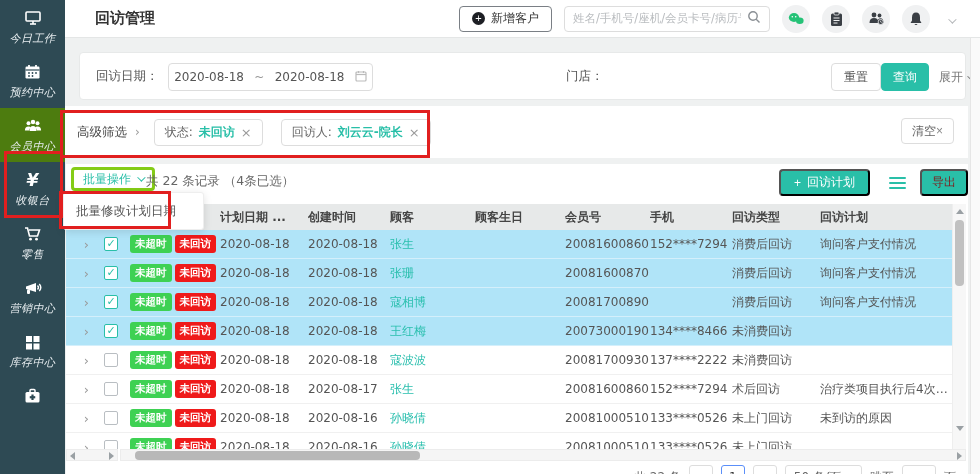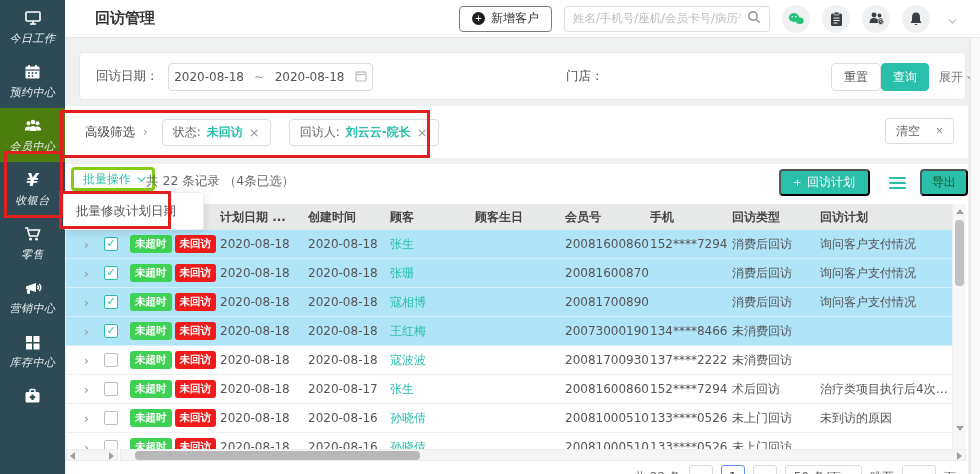--- a/index.html
+++ b/index.html
@@ -32,39 +32,39 @@
   .f-label { position:absolute; top:15px; font-size:12.5px; color:#555; }
   .datebox { position:absolute; left:88px; top:10px; width:205px; height:28px; border:1px solid #ddd; border-radius:4px; display:flex; align-items:center; justify-content:space-around; font-size:12px; color:#555; cursor:pointer; }
   .storebox { position:absolute; left:532px; top:10px; width:150px; height:28px; border:1px solid #ddd; border-radius:4px; display:flex; align-items:center; padding:0 10px; font-size:12px; color:#555; cursor:pointer; }
   .storebox .chev { margin-left:auto; color:#bbb; }
   .btn-reset { position:absolute; right:84px; top:10px; height:28px; padding:0 12px; background:#fff; border:1px solid #ddd; border-radius:4px; font-size:12px; color:#555; cursor:pointer; }
   .btn-query { position:absolute; right:36px; top:10px; height:28px; padding:0 11px; background:#29bfa8; border:1px solid #29bfa8; border-radius:4px; font-size:12px; color:#fff; cursor:pointer; }
   .expand-link { position:absolute; right:-8px; top:16px; font-size:12px; color:#777; cursor:pointer; display:flex; gap:4px; align-items:center; }
 
   
   .adv-strip { position:absolute; left:65px; top:106px; right:12px; height:52px; background:#fff; z-index:1; }
-  .adv-inner { position:relative; height:100%; display:flex; align-items:center; padding-left:20px; }
+  .adv-inner { position:relative; height:100%; display:flex; align-items:center; padding-left:12px; }
   .adv-label { font-size:12.5px; color:#444; }
   .adv-arrow { color:#999; font-size:12px; margin:0 14px 0 8px; }
   .ftag { display:flex; align-items:center; gap:6px; height:27px; padding:0 10px; border:1px solid #ddd; border-radius:4px; margin-right:18px; font-size:12px; background:#fff; }
   .ftag .t-label { color:#666; }
   .ftag .t-value { font-weight:bold; }
   .ftag .t-close { color:#999; cursor:pointer; font-size:13px; }
-  .btn-clear { position:absolute; right:14px; top:12px; height:26px; padding:0 10px; background:#fff; border:1px solid #ddd; border-radius:4px; font-size:12px; color:#666; cursor:pointer; display:flex; align-items:center; gap:16px; }
+  .btn-clear { position:absolute; right:14px; top:12px; height:26px; padding:0 10px; background:#fff; border:1px solid #ddd; border-radius:4px; font-size:12px; color:#666; cursor:pointer; display:flex; align-items:center; gap:0; }
   .btn-clear .x { color:#888; }
 
   
   .table-sec { position:absolute; left:66px; top:164px; width:902px; bottom:0; background:#fff; z-index:1; }
   .toolbar { position:relative; height:40px; }
   .btn-batch { position:absolute; left:5px; top:3px; height:24px; padding:0 9px; background:#fff; border:3px solid #84cc16; border-radius:4px; color:#29bfa8; font-size:12px; cursor:pointer; display:flex; align-items:center; gap:6px; }
   .rec-count { position:absolute; left:80px; top:9px; font-size:12.5px; color:#666; }
   .btn-plan { position:absolute; right:98px; top:5px; height:27px; padding:0 13px; background:#29bfa8; border-radius:4px; color:#fff; font-size:12px; cursor:pointer; display:flex; align-items:center; gap:6px; }
   .list-icn { position:absolute; right:62px; top:10px; width:17px; cursor:pointer; }
   .list-icn i { display:block; height:2px; background:#29bfa8; margin:3px 0; border-radius:1px; }
-  .btn-export { position:absolute; right:0px; top:5px; height:27px; padding:0 10px; background:#29bfa8; border-radius:4px; color:#14532d; font-size:12px; cursor:pointer; display:flex; align-items:center; }
+  .btn-export { position:absolute; right:0px; top:5px; height:27px; padding:0 10px; background:#29bfa8; border-radius:4px; color:#7f1d1d; font-size:12px; cursor:pointer; display:flex; align-items:center; }
 
   .grid-row { display:grid; grid-template-columns:26px 36px 92px 88px 82px 85px 90px 85px 82px 88px 132px; width:886px; align-items:center; }
   .thead { height:26px; background:#e7e9e9; font-size:12px; font-weight:bold; color:#444; }
   .thead > div { white-space:nowrap; overflow:hidden; }
   .tbody { position:relative; height:219px; overflow:hidden; }
   .trow { height:29px; font-size:12px; color:#555; background:#fff; border-bottom:1px solid #f0f0f0; cursor:pointer; }
   .trow.sel { background:#b0e4f8; border-bottom:1px solid #d4effb; }
   .trow > div { white-space:nowrap; overflow:hidden; }
   .exp { color:#999; font-size:13px; text-align:right; padding-right:3px; }
   .cbx { width:14px; height:14px; border:1px solid #b9bec2; border-radius:2px; background:#fff; margin-left:12px; font-size:11px; line-height:12px; text-align:center; color:#29bfa8; }

